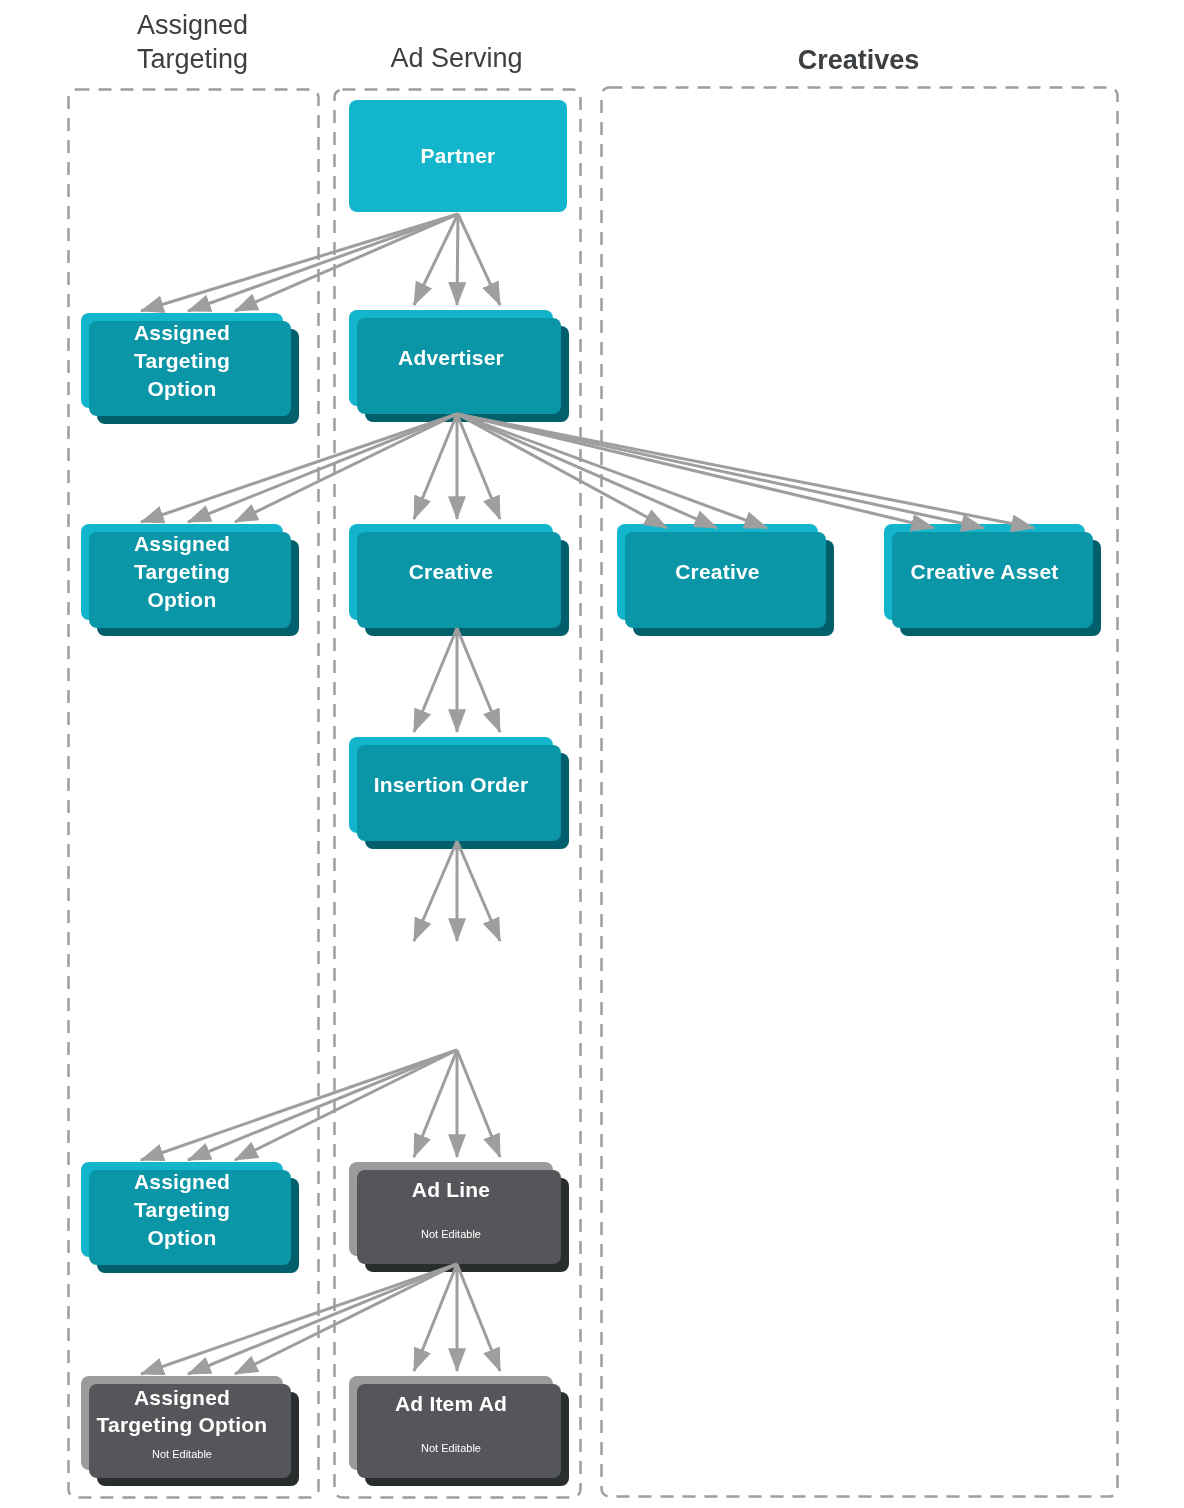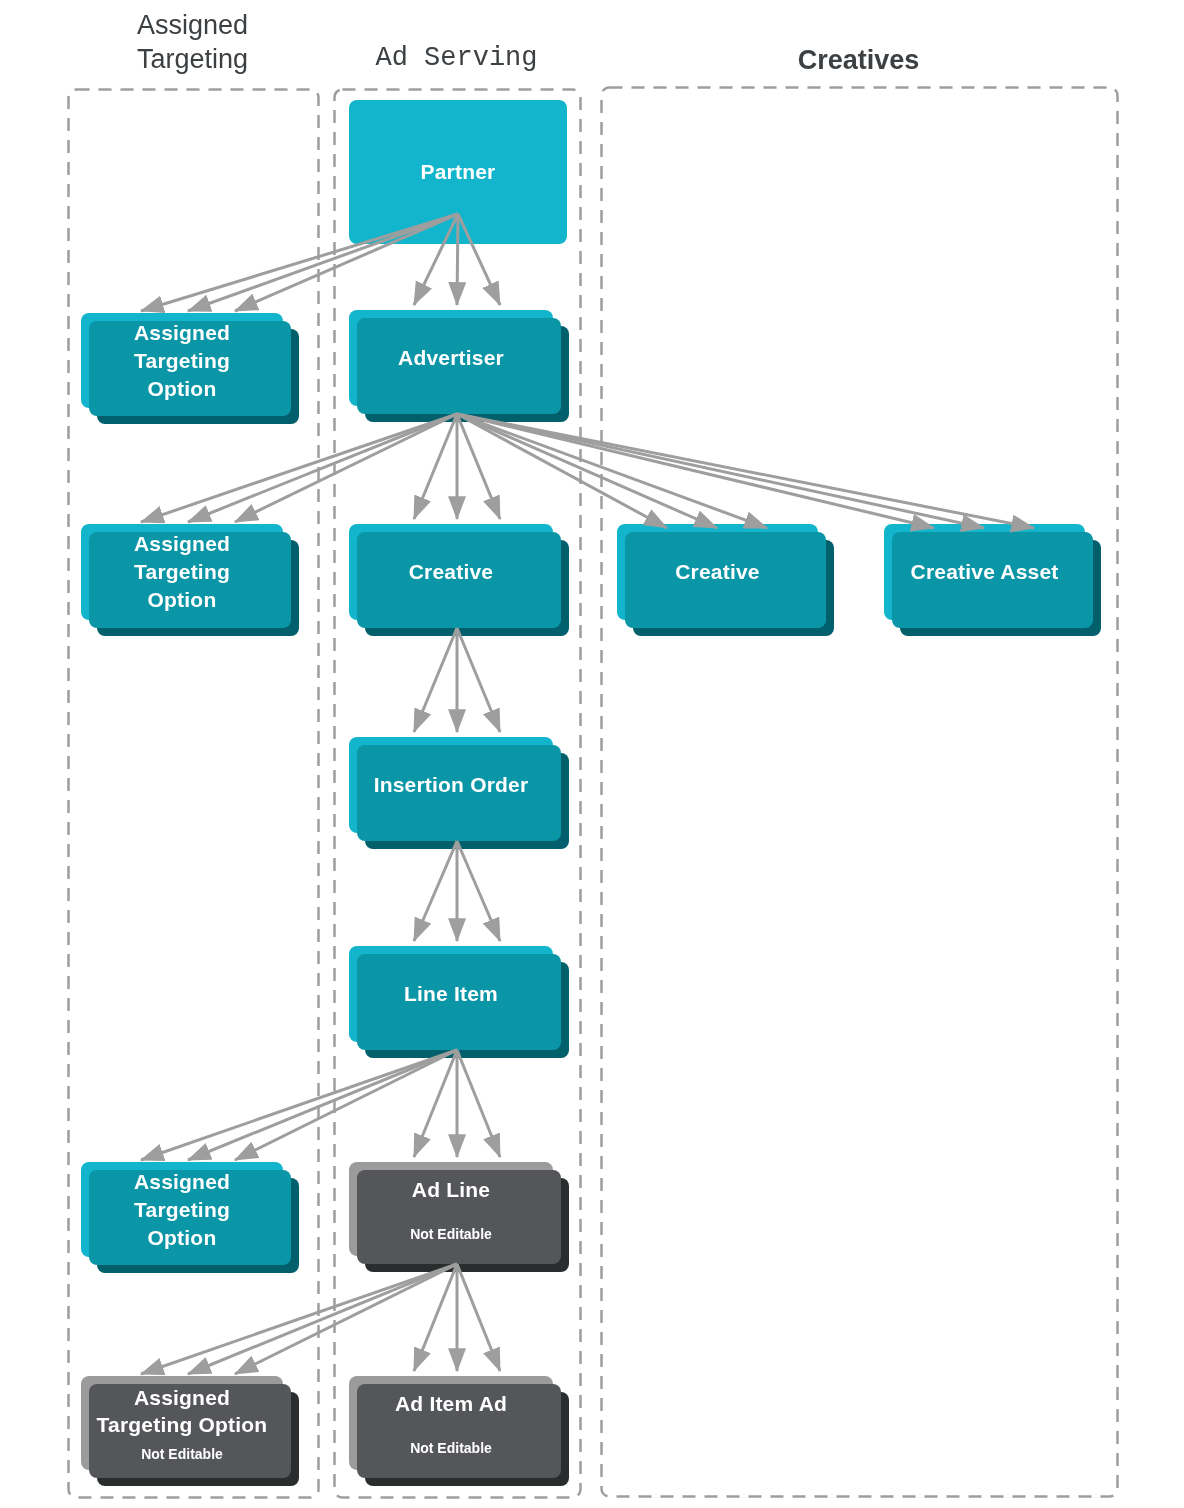--- a/index.html
+++ b/index.html
@@ -26,21 +26,21 @@
     position:absolute;z-index:2;
     border-radius:8px;
     display:flex;flex-direction:column;align-items:center;justify-content:center;
     text-align:center;color:#ffffff;
   }
   .node .lbl{
     font-size:21px;line-height:28px;font-weight:700;white-space:pre-line;
     letter-spacing:.2px;
   }
   .node .sub{
-    font-size:14px;line-height:16px;font-weight:700;margin-top:22px;
+    font-size:11px;line-height:16px;font-weight:400;margin-top:22px;
   }
   .node.tight .sub{margin-top:8px;}
   .node.tight .lbl{line-height:27px;}
 
   .node.cyan{background:var(--cyan,#12b5cb);}
   .node.gray{background:var(--gray,#9b9b9b);}
 
   
   .node.stack::before,.node.stack::after{
     content:"";position:absolute;inset:0;border-radius:8px;z-index:-1;
@@ -71,24 +71,24 @@
     </svg>
   </div>
   <div class="col" style="left:600px;top:86px;">
     <svg width="519" height="1412">
       <rect x="1.5" y="1.5" width="516" height="1409" rx="8" fill="none" stroke="#9e9e9e" stroke-width="2.5" stroke-dasharray="13 9"></rect>
     </svg>
   </div>
 
   <div class="col-title" style="left:67px;top:8px;width:251px;">Assigned
 Targeting</div>
-  <div class="col-title" style="left:333px;top:41px;width:247px;font-family:Liberation Mono, monospace;">Ad Serving</div>
+  <div class="col-title" style="left:333px;top:41px;width:247px;">Ad Serving</div>
   <div class="col-title" style="left:600px;top:43px;width:517px;font-weight:bold;">Creatives</div>
 
-  <div class="node cyan" style="left: 349px; top: 100px; width: 218px; height: 144px;">
+  <div class="node cyan" style="left: 349px; top: 100px; width: 218px; height: 112px;">
     <div class="lbl">Partner</div>
   </div>
 
   <div class="node cyan stack" style="left: 81px; top: 313px; width: 202px; height: 95px;">
     <div class="lbl">Assigned
 Targeting
 Option</div>
   </div>
 
   <div class="node cyan stack" style="left: 349px; top: 310px; width: 204px; height: 96px;">
@@ -110,23 +110,20 @@
   </div>
 
   <div class="node cyan stack" style="left: 884px; top: 524px; width: 201px; height: 96px;">
     <div class="lbl">Creative Asset</div>
   </div>
 
   <div class="node cyan stack" style="left: 349px; top: 737px; width: 204px; height: 96px; align-items: center;">
     <div class="lbl">Insertion Order</div>
   </div>
 
-  <div class="node cyan stack" style="left: 349px; top: 946px; width: 204px; height: 96px;">
-    <div class="lbl">Line Item</div>
-  </div>
 
   <div class="node cyan stack" style="left: 81px; top: 1162px; width: 202px; height: 95px;">
     <div class="lbl">Assigned
 Targeting
 Option</div>
   </div>
 
   <div class="node gray stack" style="left: 349px; top: 1162px; width: 204px; height: 94px;">
     <div class="lbl">Ad Line</div>
     <div class="sub">Not Editable</div>

